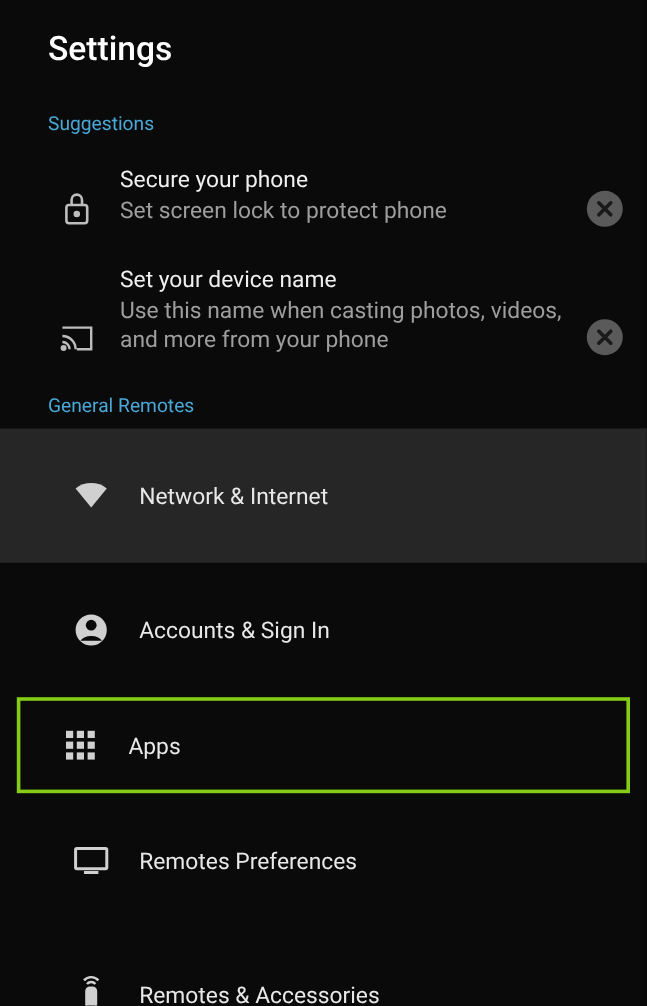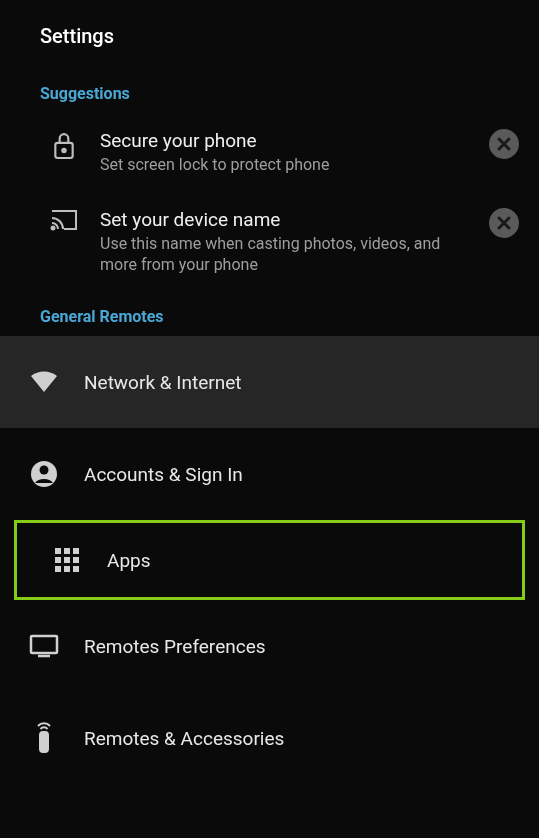--- a/index.html
+++ b/index.html
@@ -8,73 +8,73 @@
     height: 838px;
     background: #0a0a0a;
     font-family: Roboto, "Helvetica Neue", Arial, sans-serif;
     color: #e0e0e0;
     overflow: hidden;
   }
   .header {
     padding: 24px 40px 20px 40px;
   }
   .header h1 {
-    font-size: 20px;
+    font-size: 28px;
     font-weight: 500;
     color: #ffffff;
   }
   .section-label {
     color: #4aa8d6;
     font-size: 16px;
-    font-weight: 700;
+    font-weight: 400;
     padding: 16px 40px 10px 40px;
   }
   .suggestion-item {
     display: flex;
-    align-items: flex-start;
+    align-items: flex-end;
     padding: 16px 20px 16px 40px;
   }
   .suggestion-icon {
     width: 48px;
     display: flex;
     justify-content: center;
     align-items: flex-start;
     color: #bdbdbd;
   }
   .suggestion-text {
     flex: 1;
     padding-left: 12px;
   }
   .suggestion-title {
     font-size: 19px;
     color: #f0f0f0;
     margin-bottom: 3px;
   }
   .suggestion-sub {
-    font-size: 16px;
+    font-size: 19px;
     color: #9e9e9e;
     line-height: 1.3;
   }
   .dismiss {
     width: 30px;
     height: 30px;
     background: #5a5a5a;
     border-radius: 50%;
     display: flex;
     align-items: center;
     justify-content: center;
     margin-left: 10px;
     cursor: pointer;
   }
   .dismiss svg { display:block; }
   .setting-item {
     display: flex;
     align-items: center;
-    padding: 0 20px;
-    height: 92px;
+    padding: 0 52px;
+    height: 112px;
   }
   .setting-item.selected { background: #262626; }
   .setting-icon {
     width: 48px;
     display: flex;
     justify-content: center;
     align-items: center;
     color: #d0d0d0;
   }
   .setting-label {

